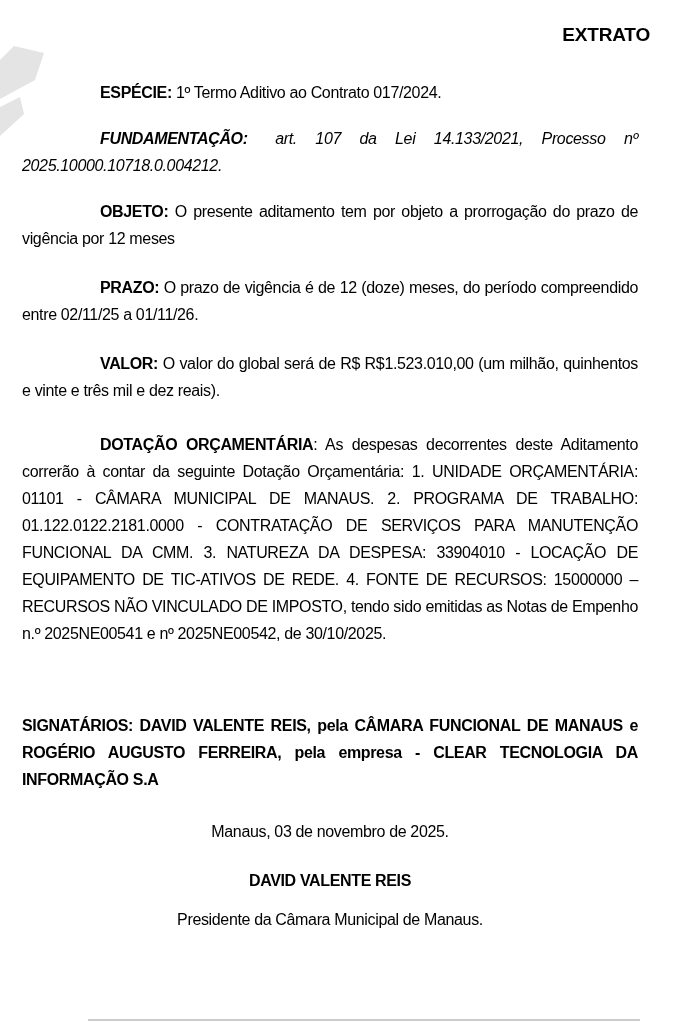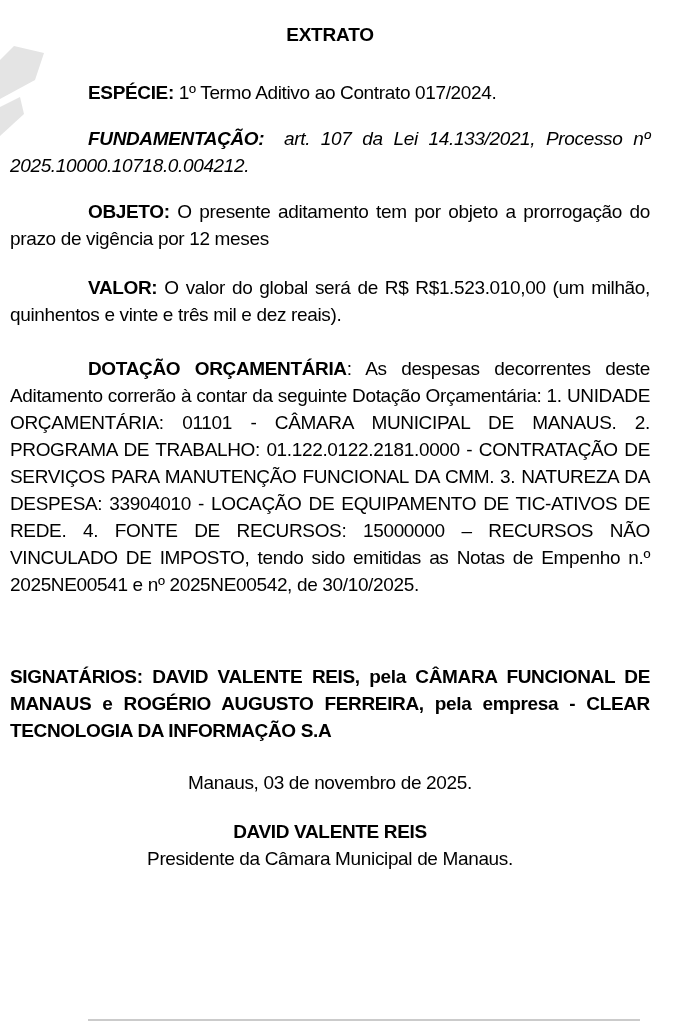--- a/index.html
+++ b/index.html
@@ -22,26 +22,26 @@
     position: absolute;
     left: 10px;
     top: 0;
     width: 640px;
   }
   .doc-title {
     margin: 21px 0 0 0;
     font-size: 19px;
     line-height: 27px;
     font-weight: bold;
-    text-align: center;
+    text-align: right;
     letter-spacing: -0.2px;
   }
   .para {
-    margin: 0;
-    font-size: 19px;
+    margin: 12px;
+    font-size: 16px;
     line-height: 27px;
     letter-spacing: -0.35px;
     text-align: justify;
     text-indent: 78px;
   }
   .para .lbl { font-weight: bold; }
   .tab-gap { padding-left: 9px; }
   .p-especie   { margin-top: 31px; }
   .p-fund      { margin-top: 19px; font-style: italic; }
   .p-objeto    { margin-top: 19px; }
@@ -82,20 +82,21 @@
   <div class="content">
 
     <p class="doc-title">EXTRATO</p>
 
     <p class="para p-especie"><span class="lbl">ESPÉCIE:</span> <span>1º Termo Aditivo ao Contrato 017/2024.</span></p>
 
     <p class="para p-fund"><span class="lbl">FUNDAMENTAÇÃO:</span> <span class="tab-gap">art. 107 da Lei 14.133/2021, Processo nº 2025.10000.10718.0.004212.</span></p>
 
     <p class="para p-objeto"><span class="lbl">OBJETO:</span> <span>O presente aditamento tem por objeto a prorrogação do prazo de vigência por 12 meses</span></p>
 
+    <p class="para p-prazo"><span class="lbl">PRAZO:</span> <span>O prazo de vigência é de 12 (doze) meses, do período compreendido entre 02/11/25 a 01/11/26.</span></p>
 
     <p class="para p-valor"><span class="lbl">VALOR:</span> <span>O valor do global será de R$ R$1.523.010,00 (um milhão, quinhentos e vinte e três mil e dez reais).</span></p>
 
     <p class="para p-dotacao"><span class="lbl">DOTAÇÃO ORÇAMENTÁRIA</span><span>: As despesas decorrentes deste Aditamento correrão à contar da seguinte Dotação Orçamentária: 1. UNIDADE ORÇAMENTÁRIA: 01101 - CÂMARA MUNICIPAL DE MANAUS. 2. PROGRAMA DE TRABALHO: 01.122.0122.2181.0000 - CONTRATAÇÃO DE SERVIÇOS PARA MANUTENÇÃO FUNCIONAL DA CMM. 3. NATUREZA DA DESPESA: 33904010 - LOCAÇÃO DE EQUIPAMENTO DE TIC-ATIVOS DE REDE. 4. FONTE DE RECURSOS: 15000000 – RECURSOS NÃO VINCULADO DE IMPOSTO, tendo sido emitidas as Notas de Empenho n.º 2025NE00541 e nº 2025NE00542, de 30/10/2025.</span></p>
 
     <p class="para p-signatarios">SIGNATÁRIOS: DAVID VALENTE REIS, pela CÂMARA FUNCIONAL DE MANAUS e ROGÉRIO AUGUSTO FERREIRA, pela empresa - CLEAR TECNOLOGIA DA INFORMAÇÃO S.A</p>
 
 
     <p class="para centered p-dateline">Manaus, 03 de novembro de 2025.</p>
 

